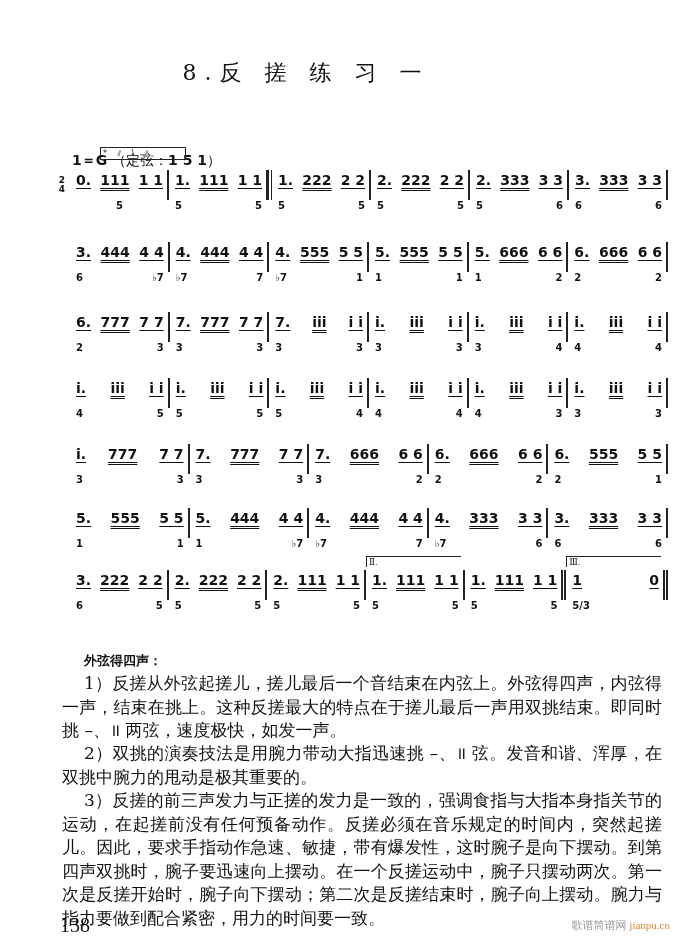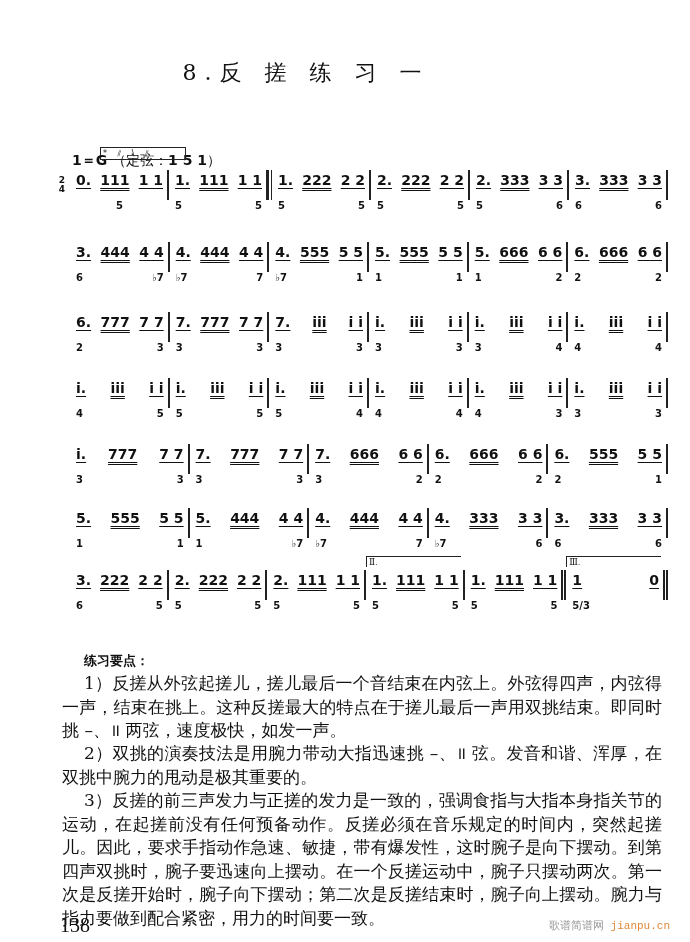--- a/index.html
+++ b/index.html
@@ -30,21 +30,21 @@
   .repeat-start { border-left: 4px double #222; }
   .final { border-right: 5px double #222; }
   .volta { position: absolute; top: -14px; left: 0; height: 10px; border-top: 1px solid #222;
            border-left: 1px solid #222; font-size: 9px; padding-left: 2px; line-height: 10px; }
   .notes-head { position: absolute; top: 652px; left: 84px; font-weight: bold; font-size: 13px;
                 font-family: "DejaVu Sans", sans-serif; }
   .para { position: absolute; left: 62px; width: 600px; font-size: 17px; line-height: 23.5px;
           font-family: "DejaVu Serif", serif; text-indent: 22px; text-align: justify; }
   .page-num { position: absolute; left: 60px; top: 914px; font-size: 20px; }
   .watermark { position: absolute; right: 20px; top: 918px; font-size: 11px; color: #999;
-               font-family: Liberation Mono, monospace; }
+               font-family: Liberation Serif, serif; }
   .watermark .url { color: #e0893a; }
 </style>
 </head>
 <body>
 
 <div class="title">8.反 搓 练 习 一</div>
 
 <div class="key">
   <span>1＝G</span>
   <span class="paren">（定弦：</span><span>1 5 1</span><span class="paren">）</span>
@@ -562,21 +562,21 @@
           <div class="bass">
             <span>5/3</span>
             <span></span>
             <span></span>
           </div>
         </div>
       </div>
     </div>
   </div>
 
-<div class="notes-head">练习要点：</div>
+<div class="notes-head">外弦得四声：</div>
 <div class="para" style="top:672px">1）反搓从外弦起搓儿，搓儿最后一个音结束在内弦上。外弦得四声，内弦得一声，结束在挑上。这种反搓最大的特点在于搓儿最后一声用双挑结束。即同时挑 –、॥ 两弦，速度极快，如发一声。</div>
 <div class="para" style="top:742px">2）双挑的演奏技法是用腕力带动大指迅速挑 –、॥ 弦。发音和谐、浑厚，在双挑中腕力的甩动是极其重要的。</div>
 <div class="para" style="top:789px">3）反搓的前三声发力与正搓的发力是一致的，强调食指与大指本身指关节的运动，在起搓前没有任何预备动作。反搓必须在音乐规定的时间内，突然起搓儿。因此，要求手指动作急速、敏捷，带有爆发性，这时腕子是向下摆动。到第四声双挑时，腕子要迅速向上摆动。在一个反搓运动中，腕子只摆动两次。第一次是反搓开始时，腕子向下摆动；第二次是反搓结束时，腕子向上摆动。腕力与指力要做到配合紧密，用力的时间要一致。</div>
 
 <div class="page-num">138</div>
 <div class="watermark">
   <span>歌谱简谱网</span>
   <span class="url">jianpu.cn</span>
 </div>
 

